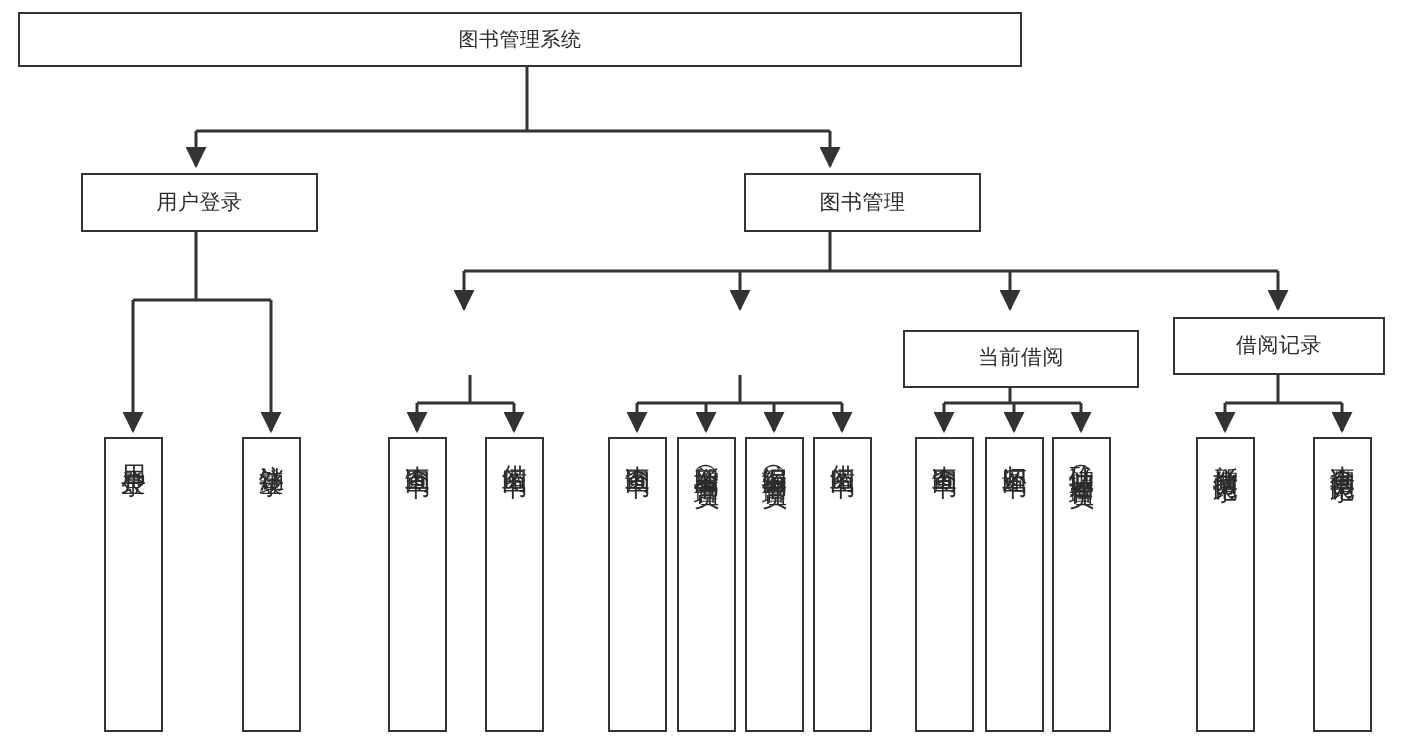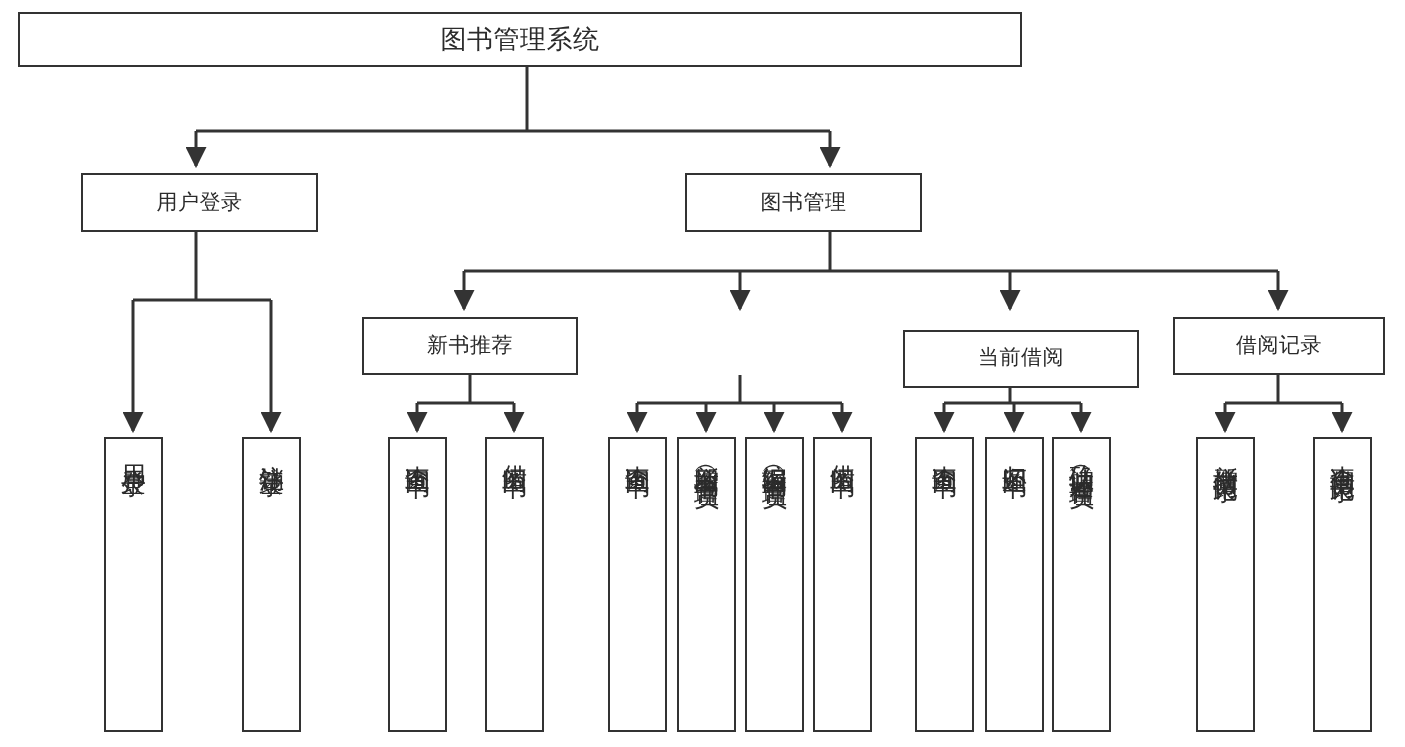--- a/index.html
+++ b/index.html
@@ -45,21 +45,21 @@
     text-align: center;
     line-height: 1.12;
     letter-spacing: 0.5px;
   }
   
   .node.h .label {
     font-size: 21px;
     writing-mode: horizontal-tb;
   }
   .node.root .label {
-    font-size: 26px;
+    font-size: 20px;
   }
   
   .node.v {
     align-items: flex-start;
     padding-top: 6px;
   }
   .node.v .label {
     writing-mode: vertical-rl;
     text-orientation: upright;
     font-size: 25px;
@@ -136,27 +136,24 @@
     </g>
   </svg>
 
   <div class="node h root" style="left:18px; top:12px; width:1004px; height:55px;">
     <span class="label">图书管理系统</span>
   </div>
 
   <div class="node h" style="left:81px; top:173px; width:237px; height:59px;">
     <span class="label">用户登录</span>
   </div>
-  <div class="node h" style="left:685px; top:173px; width:237px; height:59px;">
+  <div class="node h" style="left:744px; top:173px; width:237px; height:59px;">
     <span class="label">图书管理</span>
   </div>
 
-  <div class="node h" style="left:362px; top:317px; width:216px; height:58px;">
-    <span class="label">新书推荐</span>
-  </div>
   <div class="node h" style="left:903px; top:330px; width:236px; height:58px;font-family:Liberation Mono, monospace;">
     <span class="label">当前借阅</span>
   </div>
   <div class="node h" style="left:1173px; top:317px; width:212px; height:58px;justify-content:center;">
     <span class="label">借阅记录</span>
   </div>
 
   <div class="node v" style="left:104px; top:437px; width:59px; height:295px;">
     <span class="label">用户登录</span>
   </div>

